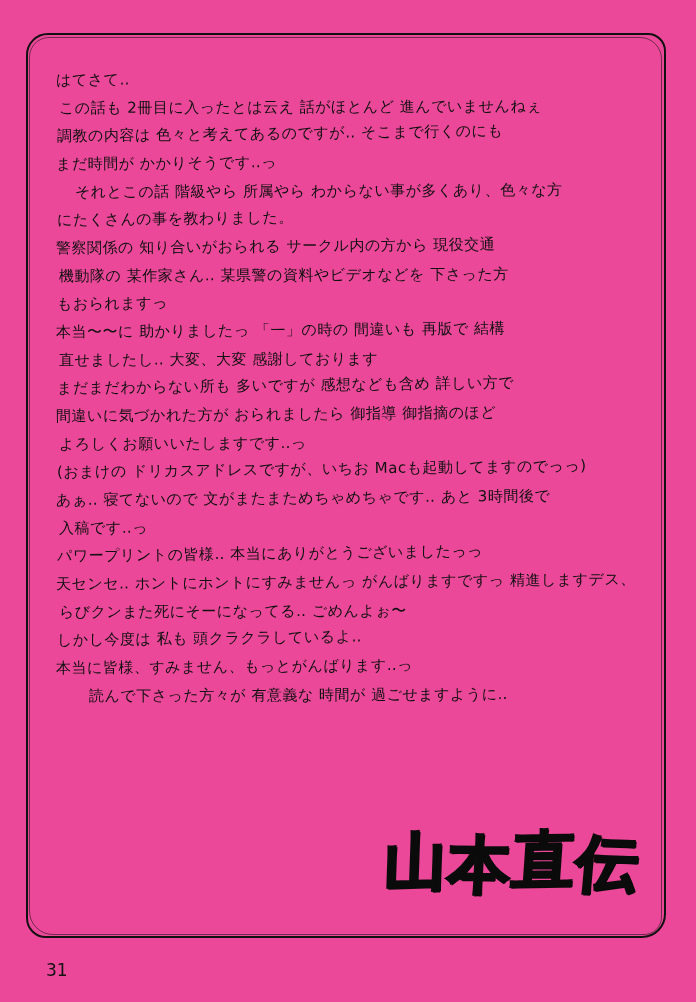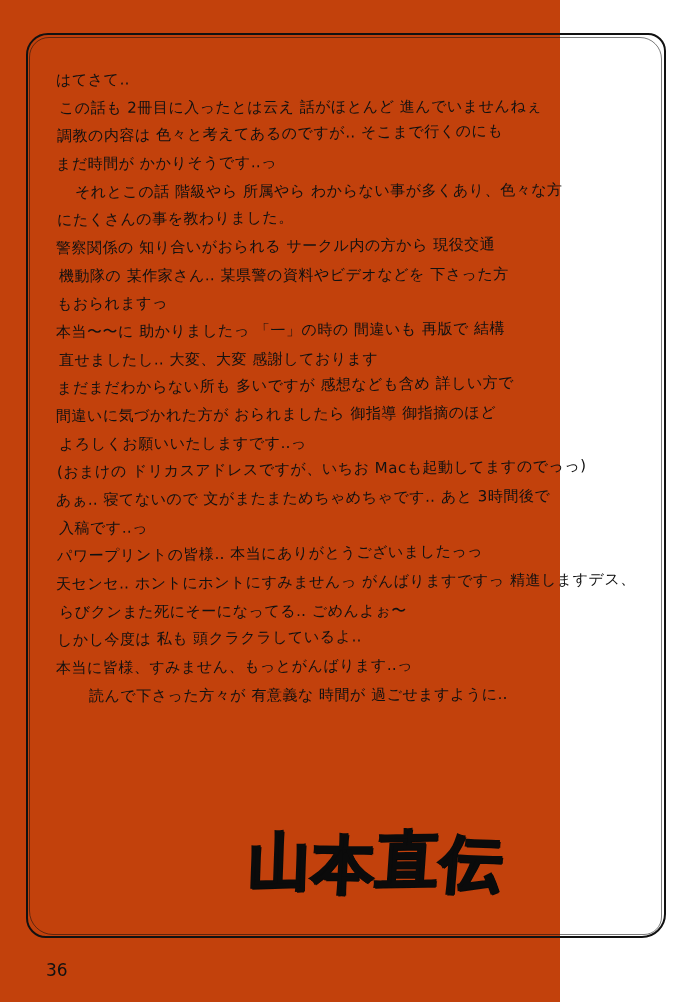--- a/index.html
+++ b/index.html
@@ -11,23 +11,23 @@
     width: 696px;
     height: 1002px;
     position: relative;
     font-family: "DejaVu Sans", sans-serif;
     overflow: hidden;
   }
 
   #page {
     position: absolute;
     left: 0; top: 0;
-    width: 560px;
+    width: 696px;
     height: 1002px;
-    background: #c2410c;
+    background: #ec4899;
   }
 
   
   .frame {
     position: absolute;
     left: 26px;
     top: 33px;
     width: 640px;
     height: 905px;
     border: 2.5px solid #111111;
@@ -144,15 +144,15 @@
     <div class="line indent-2">読んで下さった方々が 有意義な 時間が 過ごせますように‥</div>
   </div>
 
   <div class="signature-stamp">
     <span class="stamp-char">山</span>
     <span class="stamp-char">本</span>
     <span class="stamp-char">直</span>
     <span class="stamp-char">伝</span>
   </div>
 
-  <div class="page-number">36</div>
+  <div class="page-number">31</div>
 
 </div>
 
 </body></html>

